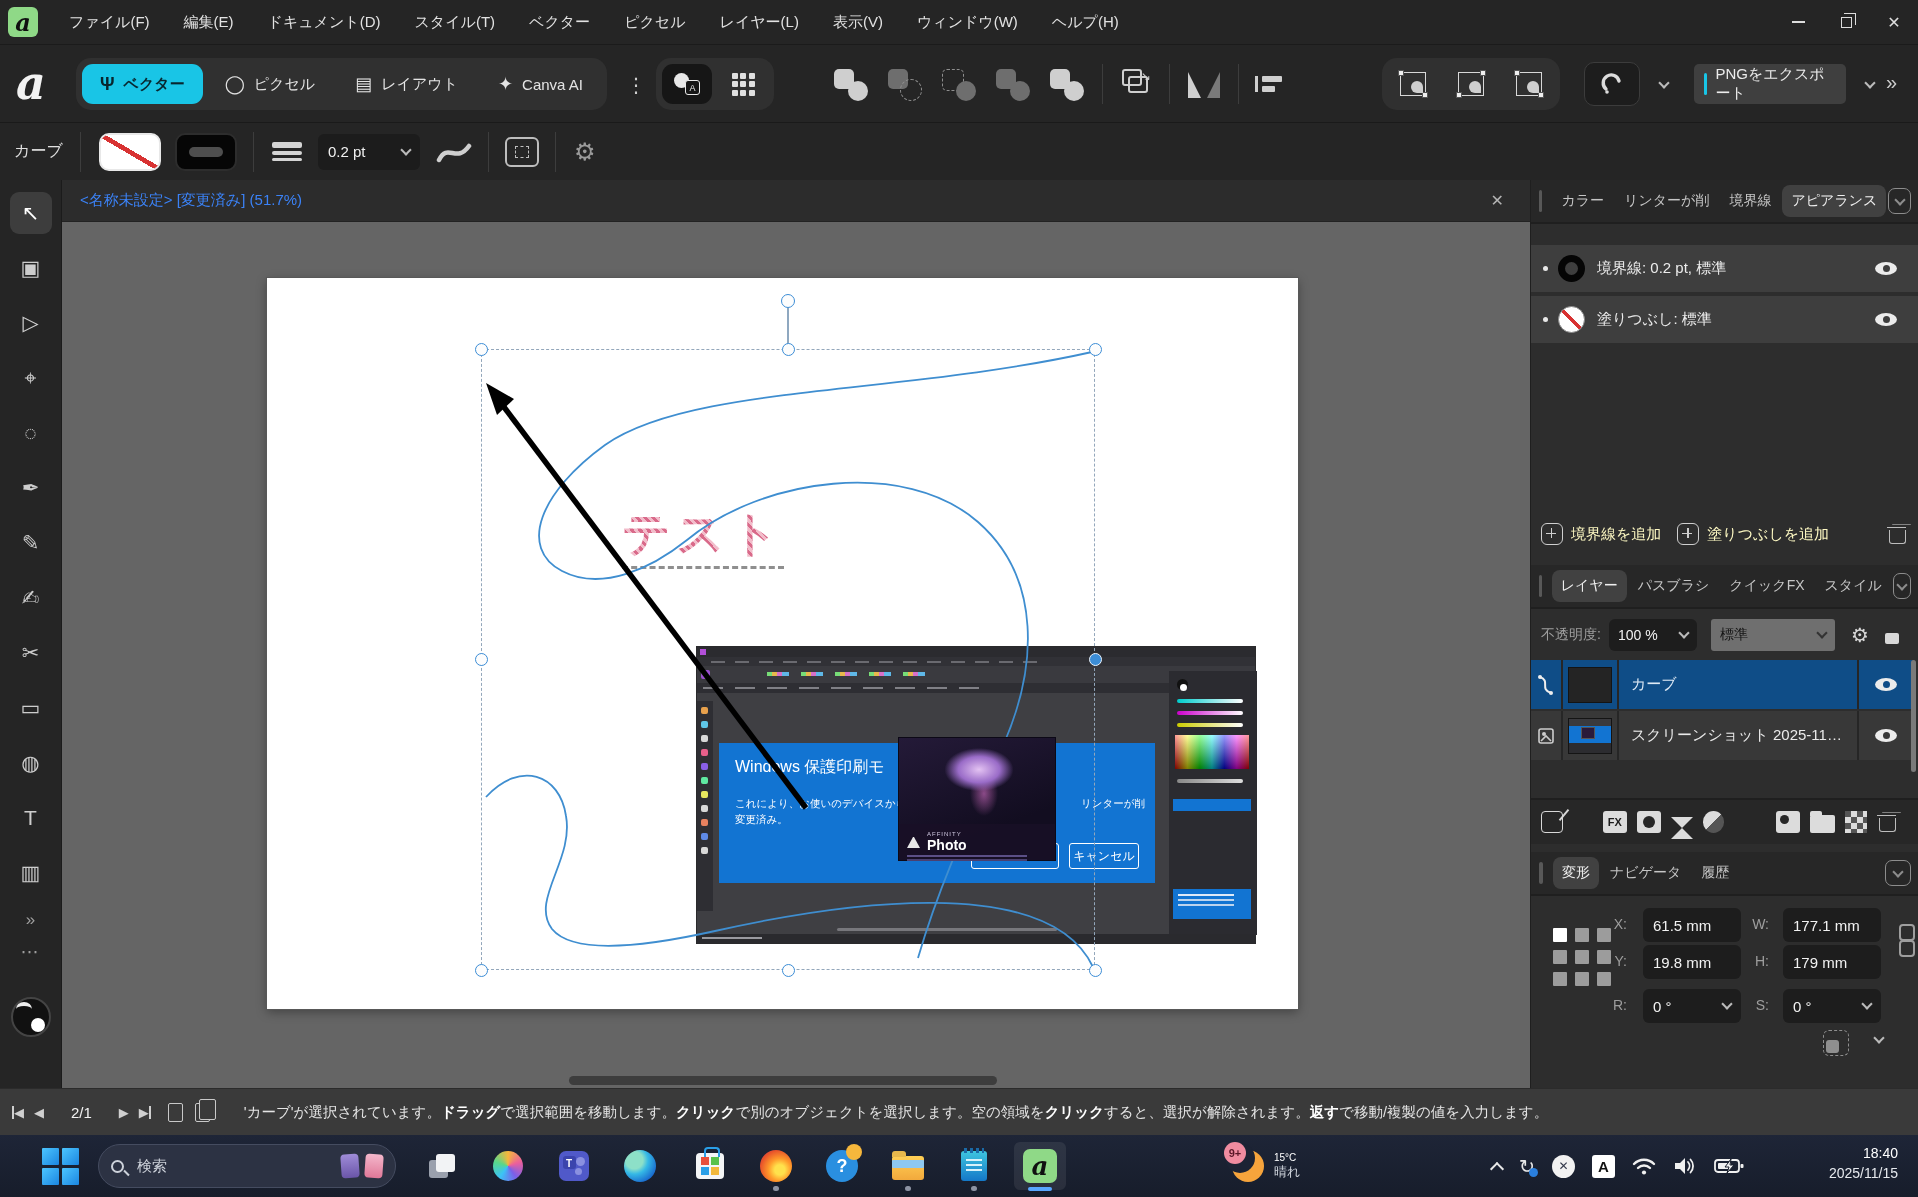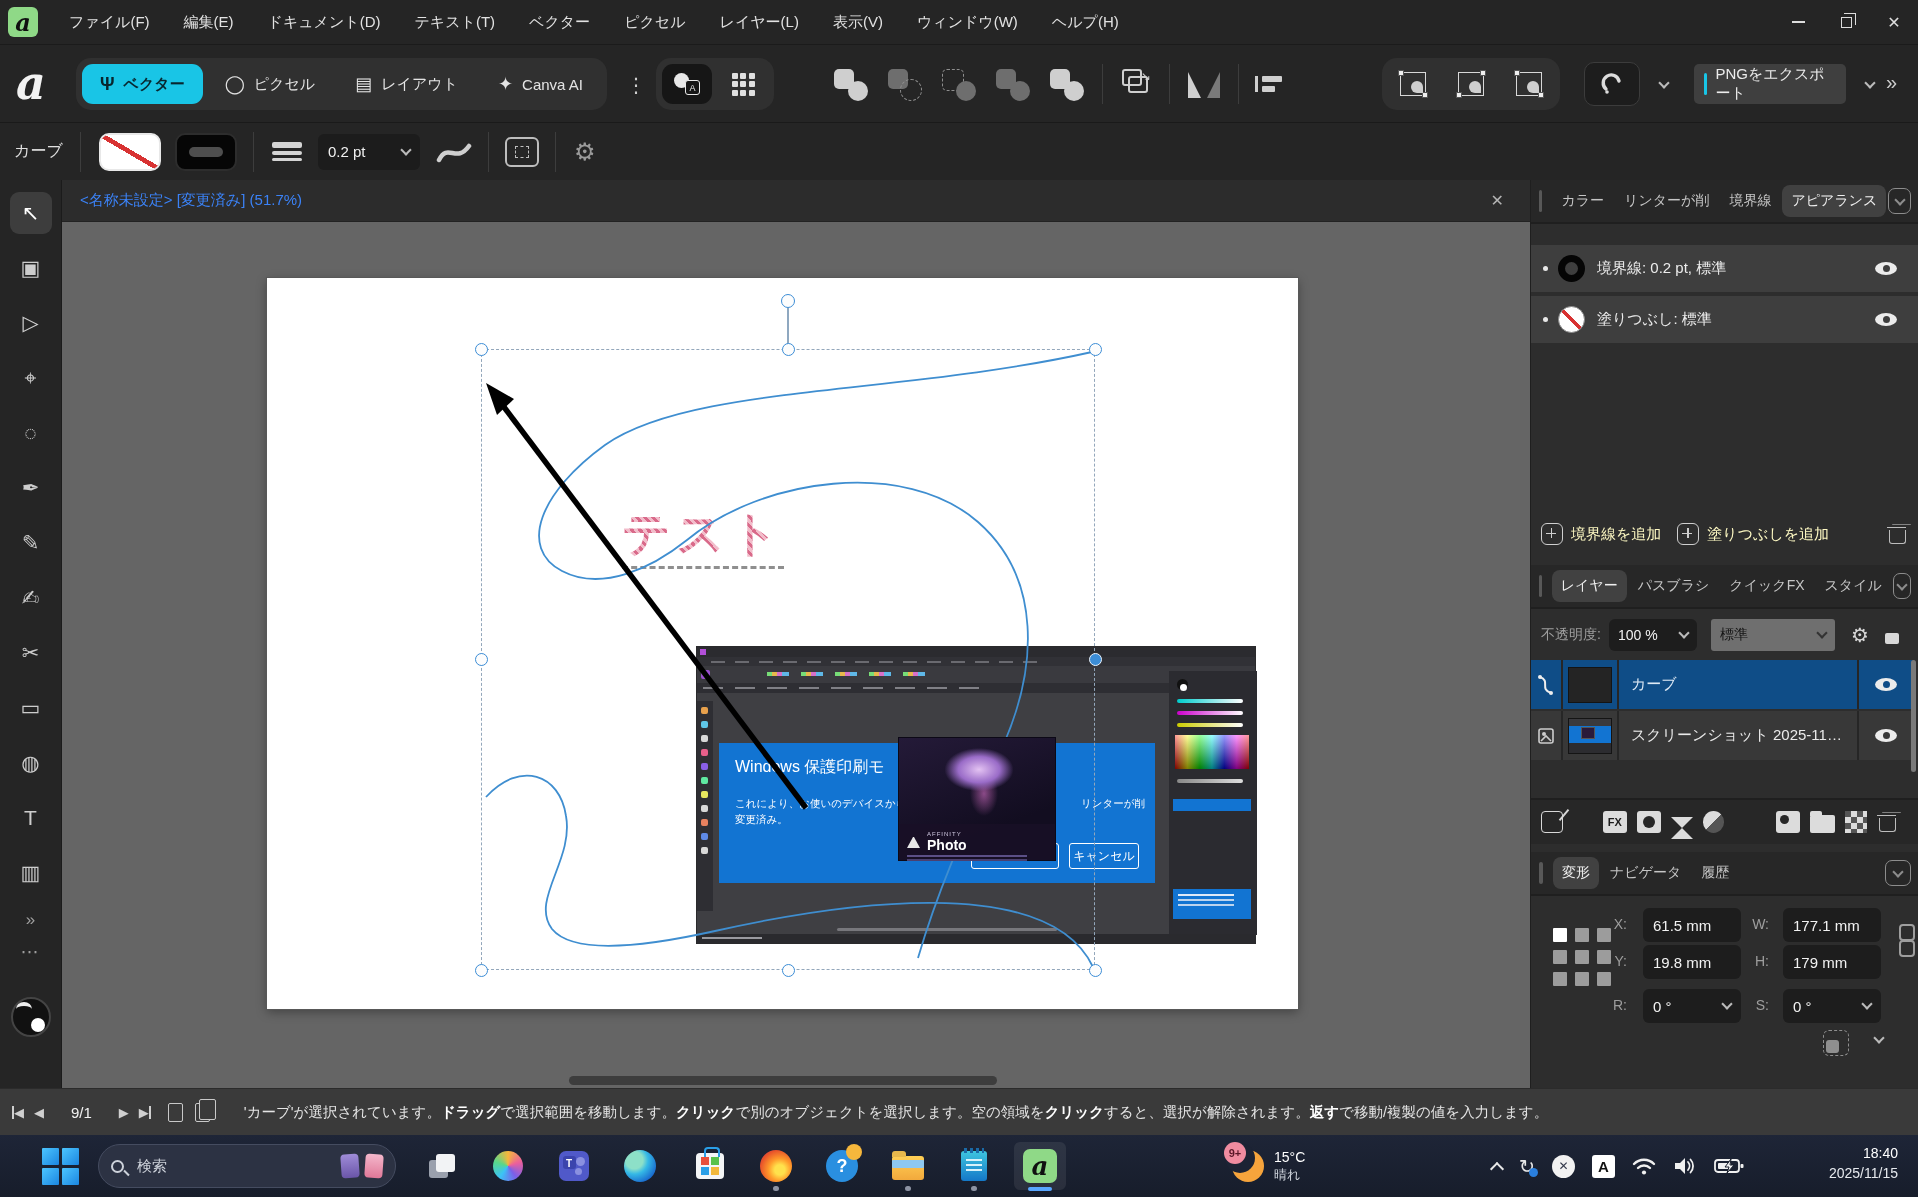--- a/index.html
+++ b/index.html
@@ -303,21 +303,21 @@
   .notepad-ic::after{content:"";position:absolute;left:5px;top:8px;width:16px;height:2px;background:#d8f2fa;box-shadow:0 5px 0 #d8f2fa,0 10px 0 #d8f2fa}
   .affinity-ic{width:34px;height:34px;background:#8fd987;border-radius:7px;color:#101010;
       font-family:"DejaVu Serif",serif;font-style:italic;font-weight:bold;font-size:26px;
       display:flex;align-items:center;justify-content:center}
   #weather{left:1232px;top:8px;height:46px;display:flex;align-items:center;gap:10px}
   .moon{width:32px;height:32px;border-radius:50%;background:#f6a43c;position:relative;overflow:visible}
   .moon::before{content:"";position:absolute;left:-7px;top:-7px;width:30px;height:30px;border-radius:50%;background:#1c2334}
   .moon .badge{position:absolute;left:-8px;top:-8px;width:22px;height:22px;border-radius:50%;background:#f08ca0;
       color:#5a1828;font-size:11px;font-weight:bold;display:flex;align-items:center;justify-content:center;z-index:2}
   #weather .wcol{display:flex;flex-direction:column;line-height:1.3}
-  #weather .wtemp{font-size:14px;color:#fff}
+  #weather .wtemp{font-size:10px;color:#fff}
   #weather .wcond{font-size:13px;color:#cdd2da}
   #tray{left:1492px;top:0;height:62px;display:flex;align-items:center;gap:17px}
   .tray-chev{width:10px;height:10px;border-left:2px solid #e8e8e8;border-top:2px solid #e8e8e8;transform:rotate(45deg);margin-top:5px}
   .sync-ic{position:relative;font-size:19px;color:#e8e8e8;line-height:1}
   .sync-ic::after{content:"";position:absolute;right:-3px;bottom:-1px;width:9px;height:9px;background:#2a7fde;border-radius:50%}
   .xcircle{width:23px;height:23px;border-radius:50%;background:#f2f2f2;color:#33384a;font-size:12px;
       display:flex;align-items:center;justify-content:center;font-weight:bold}
   .ime-ic{width:23px;height:23px;background:#fff;border-radius:3px;color:#111;font-size:15px;font-weight:bold;
       display:flex;align-items:center;justify-content:center}
   #clock{position:absolute;right:20px;top:8px;text-align:right;line-height:1.45;font-size:14px;color:#fff}
@@ -328,21 +328,21 @@
 <body>
 
 <div id="app">
 
   <div id="titlebar" class="abs">
     <div id="app-logo">a</div>
     <nav id="menubar" class="flex">
         <span class="menu-item">ファイル(F)</span>
         <span class="menu-item">編集(E)</span>
         <span class="menu-item">ドキュメント(D)</span>
-        <span class="menu-item">テキスト(T)</span>
+        <span class="menu-item">スタイル(T)</span>
         <span class="menu-item">ベクター</span>
         <span class="menu-item">ピクセル</span>
         <span class="menu-item">レイヤー(L)</span>
         <span class="menu-item">表示(V)</span>
         <span class="menu-item">ウィンドウ(W)</span>
         <span class="menu-item">ヘルプ(H)</span>
       </nav>
     <div id="win-controls">
       <div class="win-btn">
           <span class="min-glyph"></span>
@@ -747,21 +747,21 @@
   </div>
 
   <div id="statusbar" class="abs">
     <span class="nav-glyph" style="margin-left:12px">
         <span class="nav-bar"></span>
         <span>◀</span>
       </span>
     <span class="nav-glyph">
         <span>◀</span>
       </span>
-    <span id="page-indicator">9/1</span>
+    <span id="page-indicator">2/1</span>
     <span class="nav-glyph">
         <span>▶</span>
       </span>
     <span class="nav-glyph">
         <span>▶</span>
         <span class="nav-bar"></span>
       </span>
     <span class="doc-ic"></span>
     <span class="doc-ic copy"></span>
     <span id="status-text"><span>'カーブ'が選択されています。</span><b>ドラッグ</b><span>で選択範囲を移動します。</span><b>クリック</b><span>で別のオブジェクトを選択します。空の領域を</span><b>クリック</b><span>すると、選択が解除されます。</span><b>返す</b><span>で移動/複製の値を入力します。</span></span>

